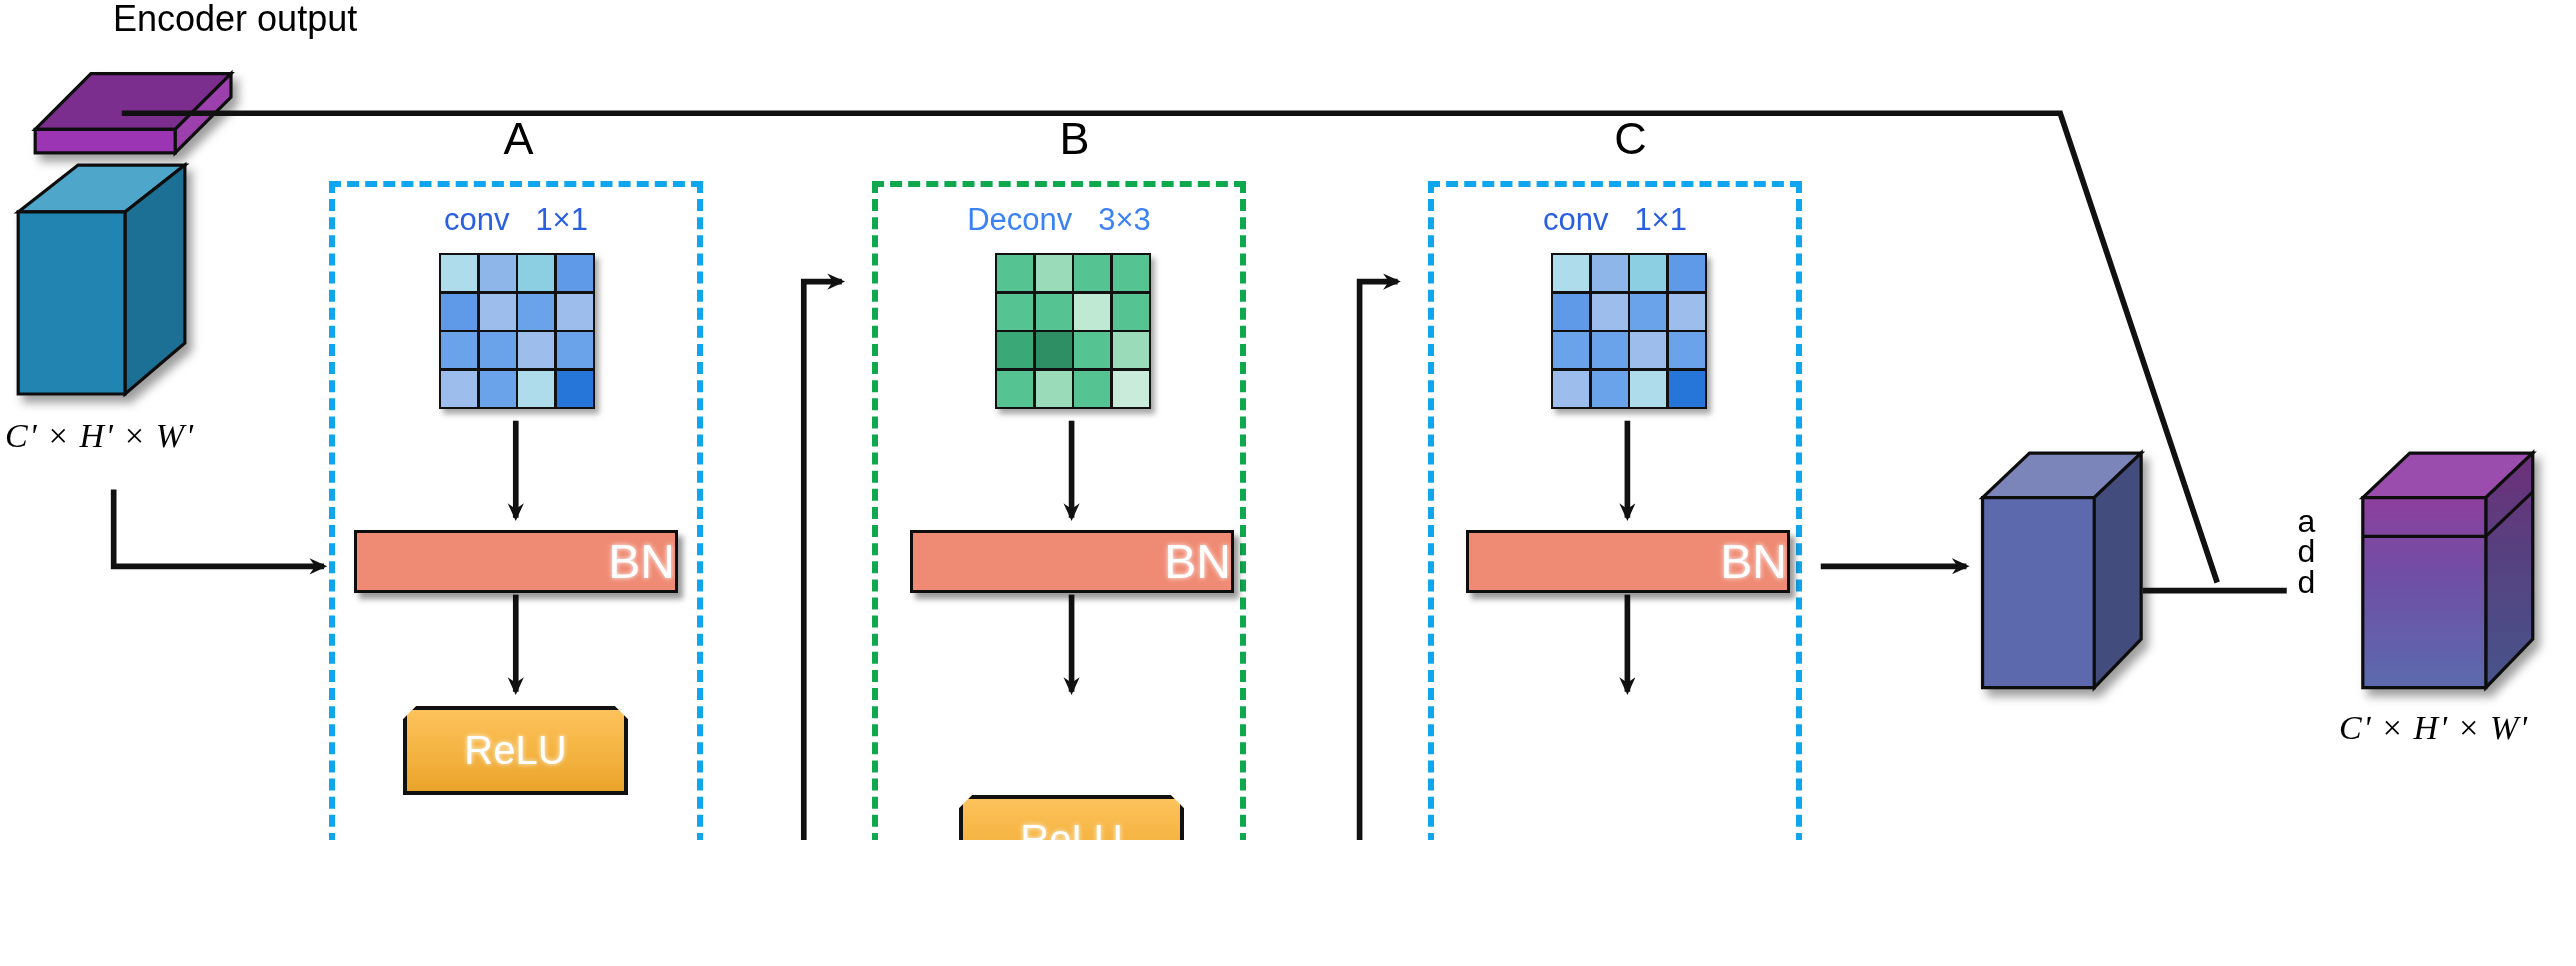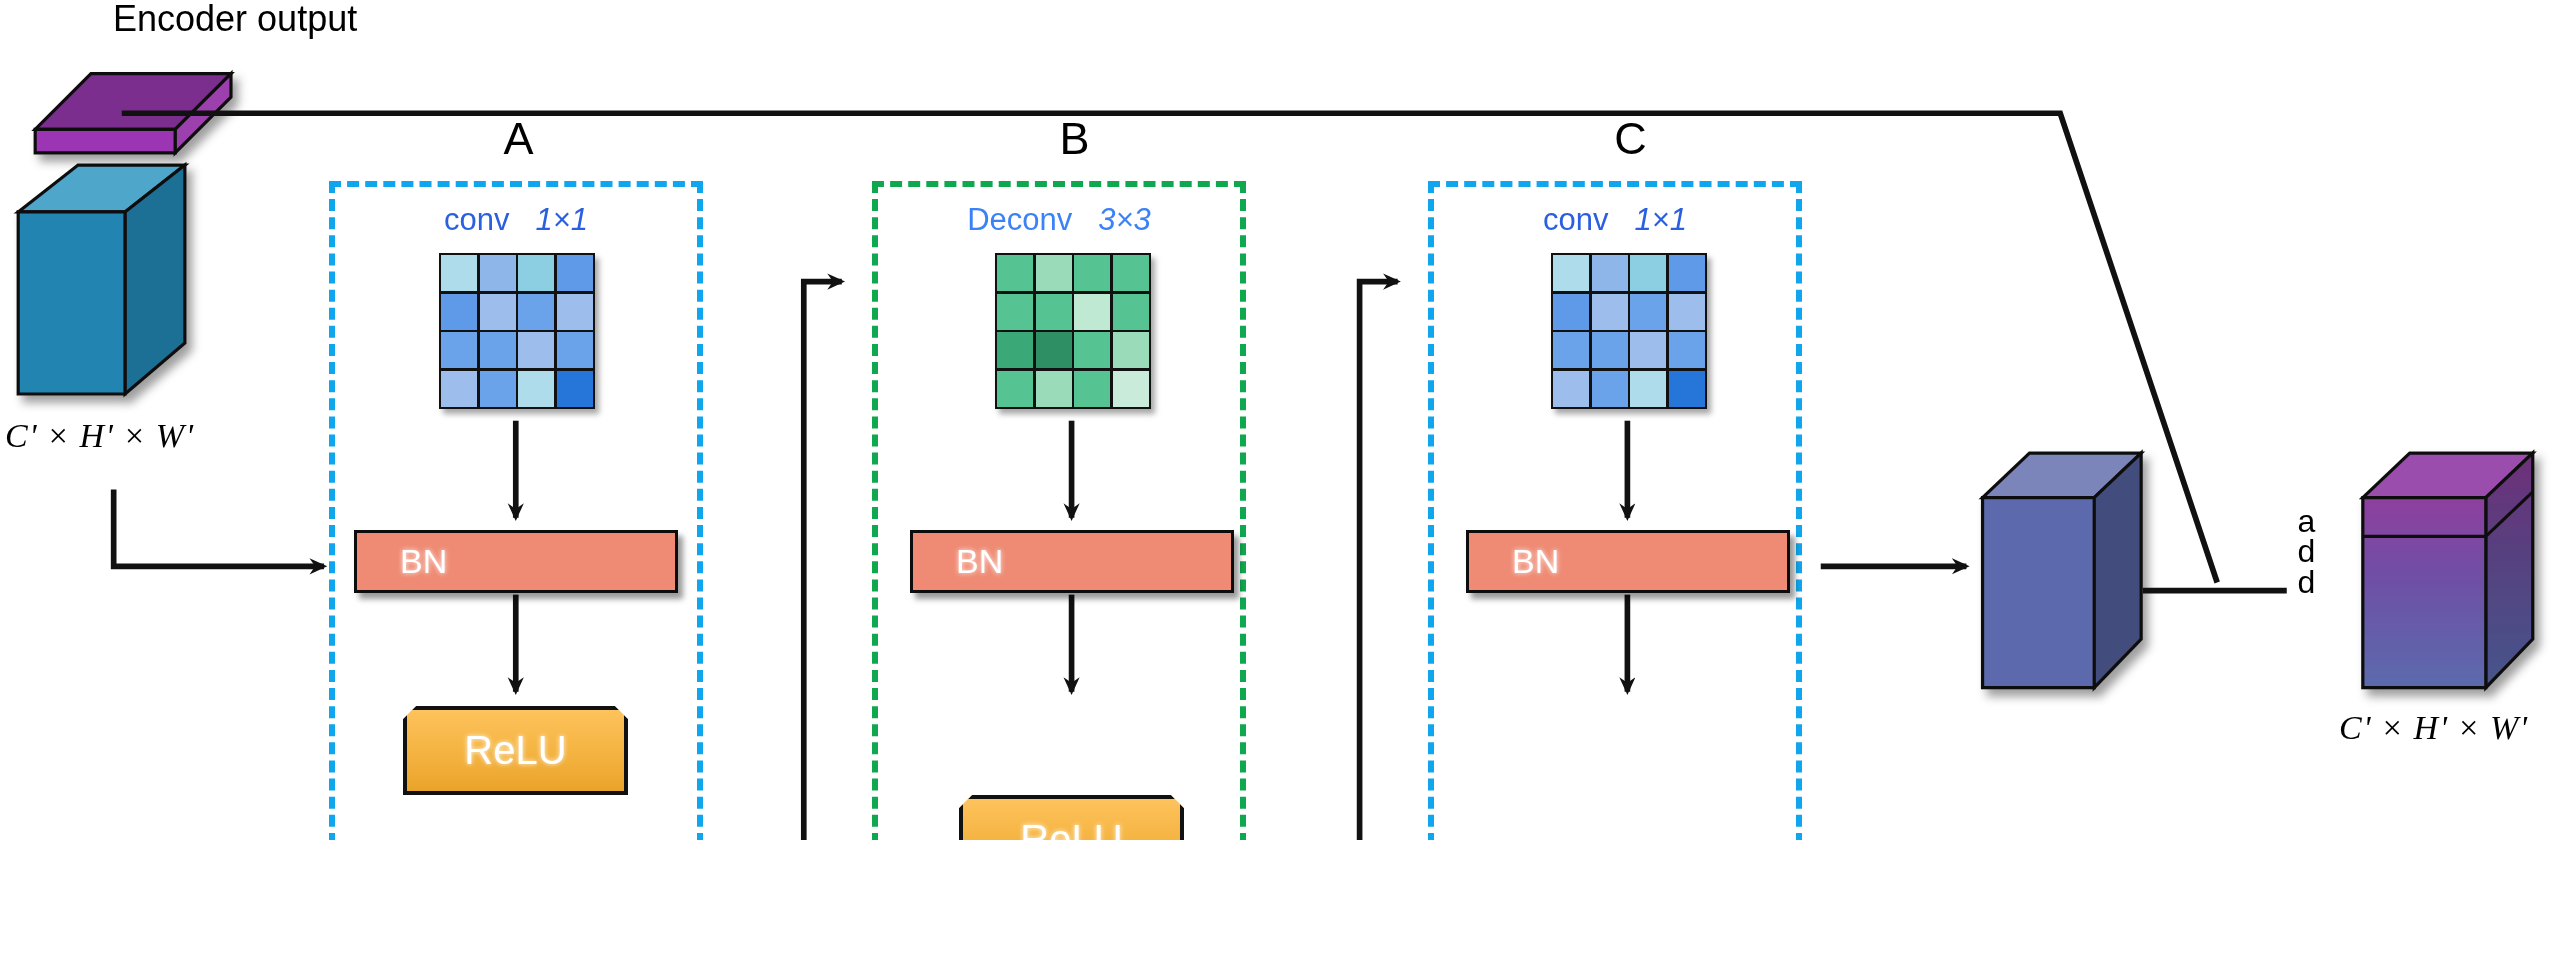--- a/index.html
+++ b/index.html
@@ -51,21 +51,21 @@
   .group-box.green  { border: 6.5px dashed #10a84f; }
 
   
   .kernel-label {
     font-family: "Liberation Sans", sans-serif;
     font-size: 31px;
     white-space: nowrap;
     text-align: center;
   }
   .kernel-label .op { font-style: normal; }
-  .kernel-label .sz { font-style: italic; }
+  .kernel-label .sz { }
   .kernel-label.blue  { color: #2a5fe0; }
   .kernel-label.green { color: #3b82f6; }
 
   
   .grid {
     display: grid;
     grid-template-columns: repeat(4, 1fr);
     grid-template-rows: repeat(4, 1fr);
     border: 2.4px solid #111111;
     box-shadow: 4px 4.9px 5.7px rgba(0,0,0,0.35);
@@ -75,26 +75,25 @@
   .grid .cell { width: 100%; height: 100%; }
 
   
   .bn-box {
     box-sizing: border-box;
     background: #ef8b74;
     border: 3.2px solid #0d0d0d;
     box-shadow: 4.9px 5.7px 5.7px rgba(0,0,0,0.40);
     display: flex;
     align-items: center;
-    justify-content: flex-start;
+    justify-content: flex-end;
     color: #ffffff;
-    font-size: 34px;
+    font-size: 48px;
     font-family: "Liberation Sans", sans-serif;
     text-shadow: 0 0 4.9px rgba(255,255,255,0.9);
-    padding-left: 43px;
   }
 
   
   .relu-box {
     box-sizing: border-box;
     background: linear-gradient(180deg, #fec45f 0%, #f6b645 45%, #e9a228 100%);
     display: flex;
     align-items: center;
     justify-content: center;
     color: #ffffff;

